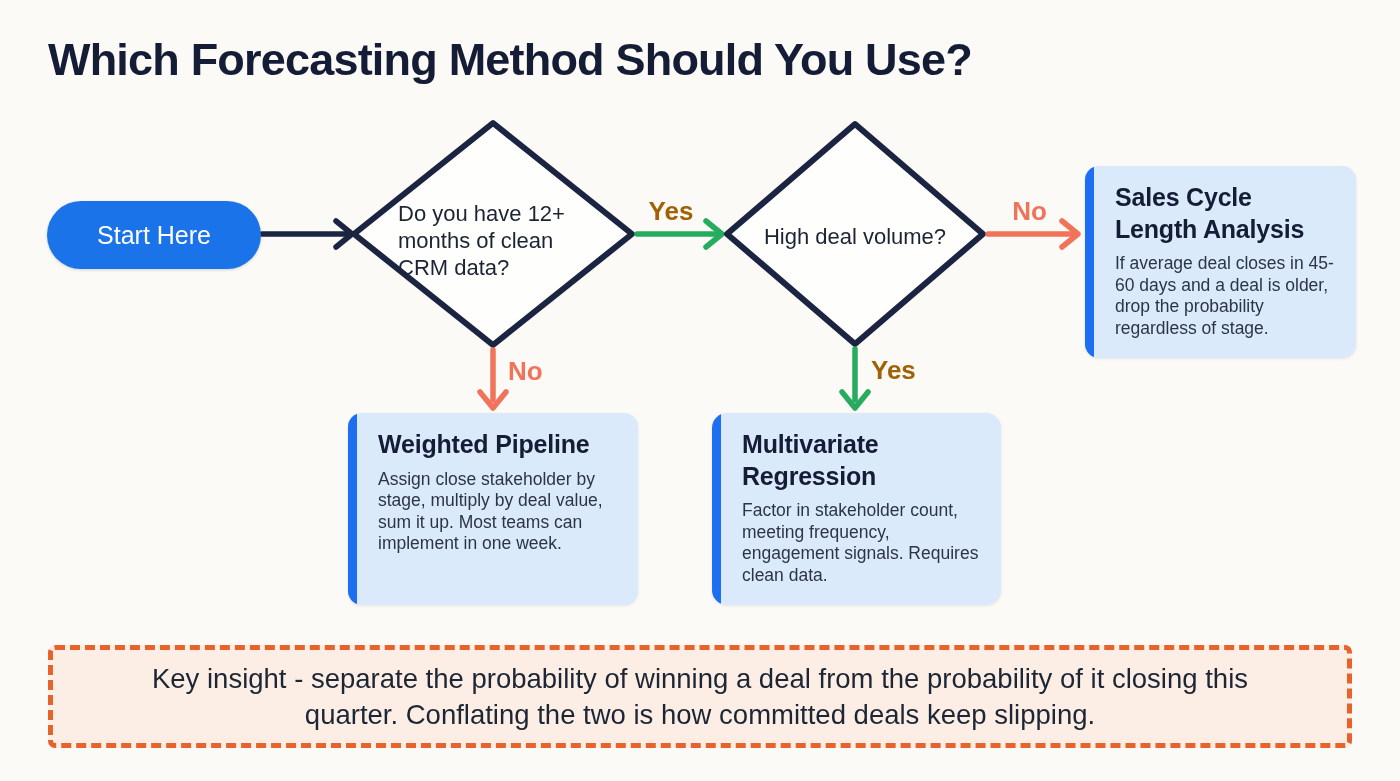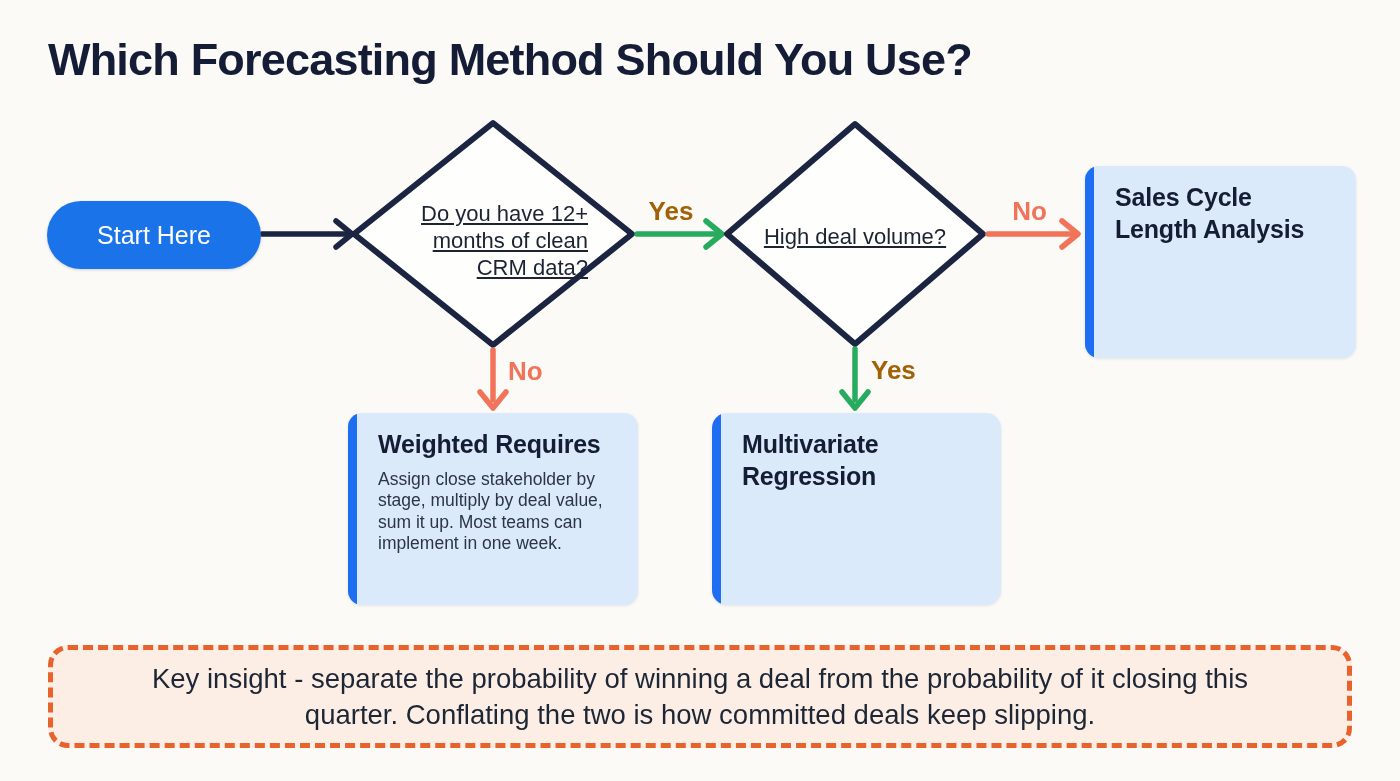--- a/index.html
+++ b/index.html
@@ -44,25 +44,24 @@
     color: #ffffff;
     font-size: 25px;
     font-weight: 400;
     box-shadow: 0 1px 3px rgba(20,30,60,0.18);
   }
   .diamond-label {
     position: absolute;
     display: flex;
     align-items: center;
     justify-content: center;
-    text-align: right;
+    text-align: left;
     color: #1c2433;
     font-size: 22px;
     line-height: 1.24;
-    text-decoration: underline;
   }
   .diamond-label.d1 { left: 398px; top: 178px; width: 190px; height: 125px; }
   .diamond-label.d2 { left: 760px; top: 198px; width: 190px; height: 78px; }
   .edge-label {
     position: absolute;
     font-size: 26px;
     font-weight: 700;
   }
   .edge-label.green { color: #a16207; }
   .edge-label.orange { color: #f0735a; }
@@ -101,21 +100,21 @@
   .card-multivariate { left: 712px;  top: 413px; width: 289px; height: 192px; border-radius: 15px; }
   .card-salescycle   { left: 1085px; top: 166px; width: 271px; height: 192px; }
   .key-insight {
     position: absolute;
     left: 48px;
     top: 645px;
     width: 1304px;
     height: 103px;
     background: #fceee5;
     border: 5px dashed #e8622c;
-    border-radius: 20px;
+    border-radius: 7px;
     display: flex;
     align-items: center;
     justify-content: center;
     text-align: center;
     padding: 0 75px;
     font-size: 27.5px;
     color: #1d2635;
     line-height: 1.28;
   }
 </style>
@@ -166,36 +165,38 @@
   <div class="diamond-label d2">High deal volume?</div>
 
   <div class="edge-label green lbl-yes1">Yes</div>
   <div class="edge-label orange lbl-no1">No</div>
   <div class="edge-label orange lbl-no2">No</div>
   <div class="edge-label green lbl-yes2">Yes</div>
 
   <div class="card card-weighted">
     <div class="strip"></div>
     <div class="card-content">
-      <div class="card-title">Weighted Requires</div>
+      <div class="card-title">Weighted Pipeline</div>
       <div class="card-body">Assign close stakeholder by stage, multiply by deal value, sum it up. Most teams can implement in one week.</div>
     </div>
   </div>
 
   <div class="card card-multivariate">
     <div class="strip"></div>
     <div class="card-content">
       <div class="card-title">Multivariate Regression</div>
+      <div class="card-body">Factor in stakeholder count, meeting frequency, engagement signals. Requires clean data.</div>
     </div>
   </div>
 
   <div class="card card-salescycle">
     <div class="strip"></div>
     <div class="card-content">
       <div class="card-title">Sales Cycle Length Analysis</div>
+      <div class="card-body">If average deal closes in 45-60 days and a deal is older, drop the probability regardless of stage.</div>
     </div>
   </div>
 
   <div class="key-insight">
     <span>Key insight - separate the probability of winning a deal from the probability of it closing this quarter. Conflating the two is how committed deals keep slipping.</span>
   </div>
 
 </div>
 
 </body></html>

